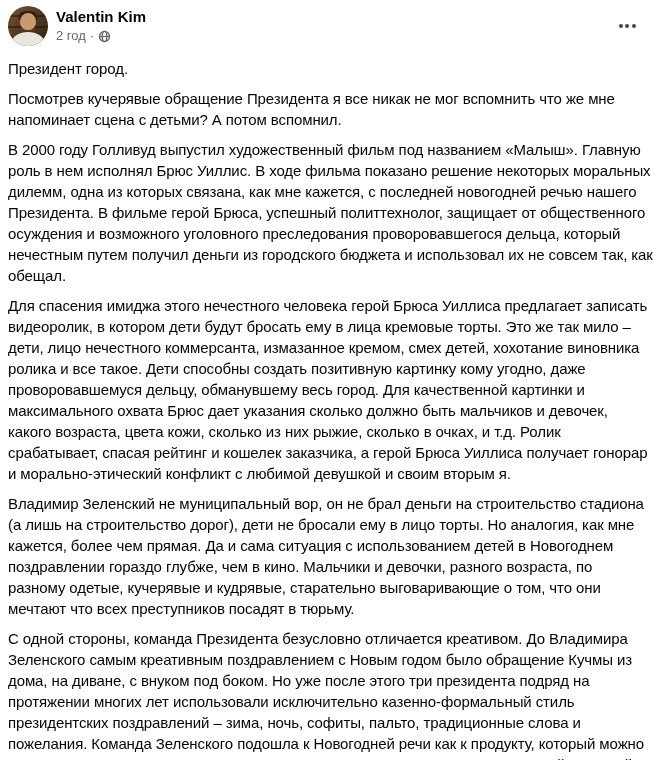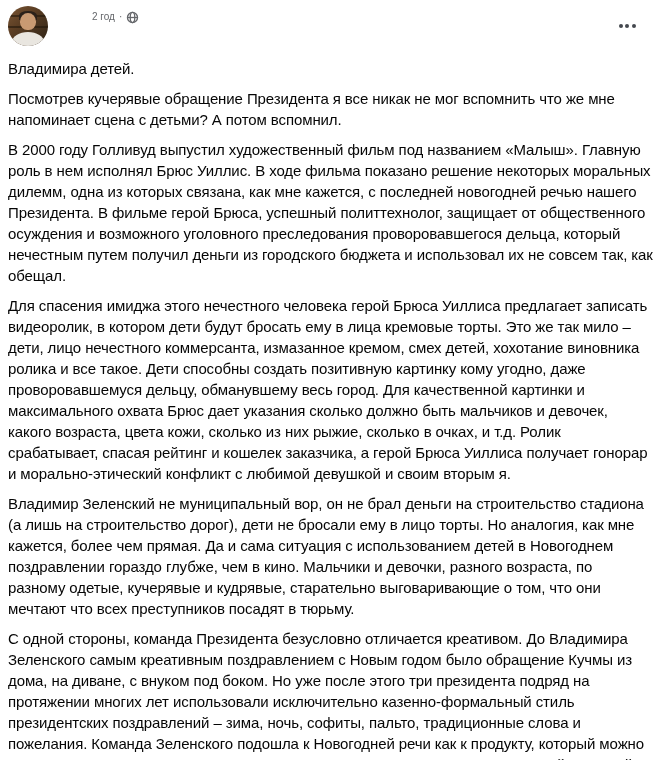--- a/index.html
+++ b/index.html
@@ -63,24 +63,23 @@
     font-weight: 700;
     color: #050505;
     line-height: 19px;
     cursor: pointer;
   }
   .meta-row {
     display: flex;
     align-items: center;
     gap: 4px;
     margin-top: 2px;
-    font-size: 10px;
+    font-size: 13px;
     color: #65676b;
     line-height: 16px;
-    margin-left: 36px;
   }
   .meta-row .timestamp { cursor: pointer; }
   .globe-icon { display: inline-flex; align-items: center; }
   .menu-button {
     width: 32px; height: 32px;
     margin-top: 4px;
     margin-right: 10px;
     border: none;
     background: transparent;
     border-radius: 50%;
@@ -113,20 +112,21 @@
   <div class="post-header">
     <div class="avatar">
       <div class="shelf-line shelf-1"></div>
       <div class="shelf-line shelf-2"></div>
       <div class="hair"></div>
       <div class="head"></div>
       <div class="shirt"></div>
     </div>
 
     <div class="header-text">
+      <div class="author-name">Valentin Kim</div>
       <div class="meta-row">
         <span class="timestamp">2 год</span>
         <span class="separator">·</span>
         <span class="globe-icon">
           <svg width="13" height="13" viewBox="0 0 16 16" fill="none">
             <circle cx="8" cy="8" r="6.2" stroke="#65676b" stroke-width="1.6"></circle>
             <path d="M2 8 H14" stroke="#65676b" stroke-width="1.6"></path>
             <ellipse cx="8" cy="8" rx="2.8" ry="6.2" stroke="#65676b" stroke-width="1.6"></ellipse>
           </svg>
         </span>
@@ -134,21 +134,21 @@
     </div>
 
     <button class="menu-button" aria-label="Actions">
       <span class="dot"></span>
       <span class="dot"></span>
       <span class="dot"></span>
     </button>
   </div>
 
   <div class="post-body">
-    <p>Владимира детей.</p>
+    <p>Президент город.</p>
     <p>Посмотрев кучерявые обращение Президента я все никак не мог вспомнить что же мне напоминает сцена с детьми? А потом вспомнил.</p>
     <p>В 2000 году Голливуд выпустил художественный фильм под названием «Малыш». Главную роль в нем исполнял Брюс Уиллис. В ходе фильма показано решение некоторых моральных дилемм, одна из которых связана, как мне кажется, с последней новогодней речью нашего Президента. В фильме герой Брюса, успешный политтехнолог, защищает от общественного осуждения и возможного уголовного преследования проворовавшегося дельца, который нечестным путем получил деньги из городского бюджета и использовал их не совсем так, как обещал.</p>
     <p>Для спасения имиджа этого нечестного человека герой Брюса Уиллиса предлагает записать видеоролик, в котором дети будут бросать ему в лица кремовые торты. Это же так мило – дети, лицо нечестного коммерсанта, измазанное кремом, смех детей, хохотание виновника ролика и все такое. Дети способны создать позитивную картинку кому угодно, даже проворовавшемуся дельцу, обманувшему весь город. Для качественной картинки и максимального охвата Брюс дает указания сколько должно быть мальчиков и девочек, какого возраста, цвета кожи, сколько из них рыжие, сколько в очках, и т.д. Ролик срабатывает, спасая рейтинг и кошелек заказчика, а герой Брюса Уиллиса получает гонорар и морально-этический конфликт с любимой девушкой и своим вторым я.</p>
     <p>Владимир Зеленский не муниципальный вор, он не брал деньги на строительство стадиона (а лишь на строительство дорог), дети не бросали ему в лицо торты. Но аналогия, как мне кажется, более чем прямая. Да и сама ситуация с использованием детей в Новогоднем поздравлении гораздо глубже, чем в кино. Мальчики и девочки, разного возраста, по разному одетые, кучерявые и кудрявые, старательно выговаривающие о том, что они мечтают что всех преступников посадят в тюрьму.</p>
     <p>С одной стороны, команда Президента безусловно отличается креативом. До Владимира Зеленского самым креативным поздравлением с Новым годом было обращение Кучмы из дома, на диване, с внуком под боком. Но уже после этого три президента подряд на протяжении многих лет использовали исключительно казенно-формальный стиль президентских поздравлений – зима, ночь, софиты, пальто, традиционные слова и пожелания. Команда Зеленского подошла к Новогодней речи как к продукту, который можно «продать». И они продают. Однако в их продукте так много символов и значений, что пройти мимо них мне как психологу просто невозможно.</p>
   </div>
 
 </div>
 
 </body></html>

